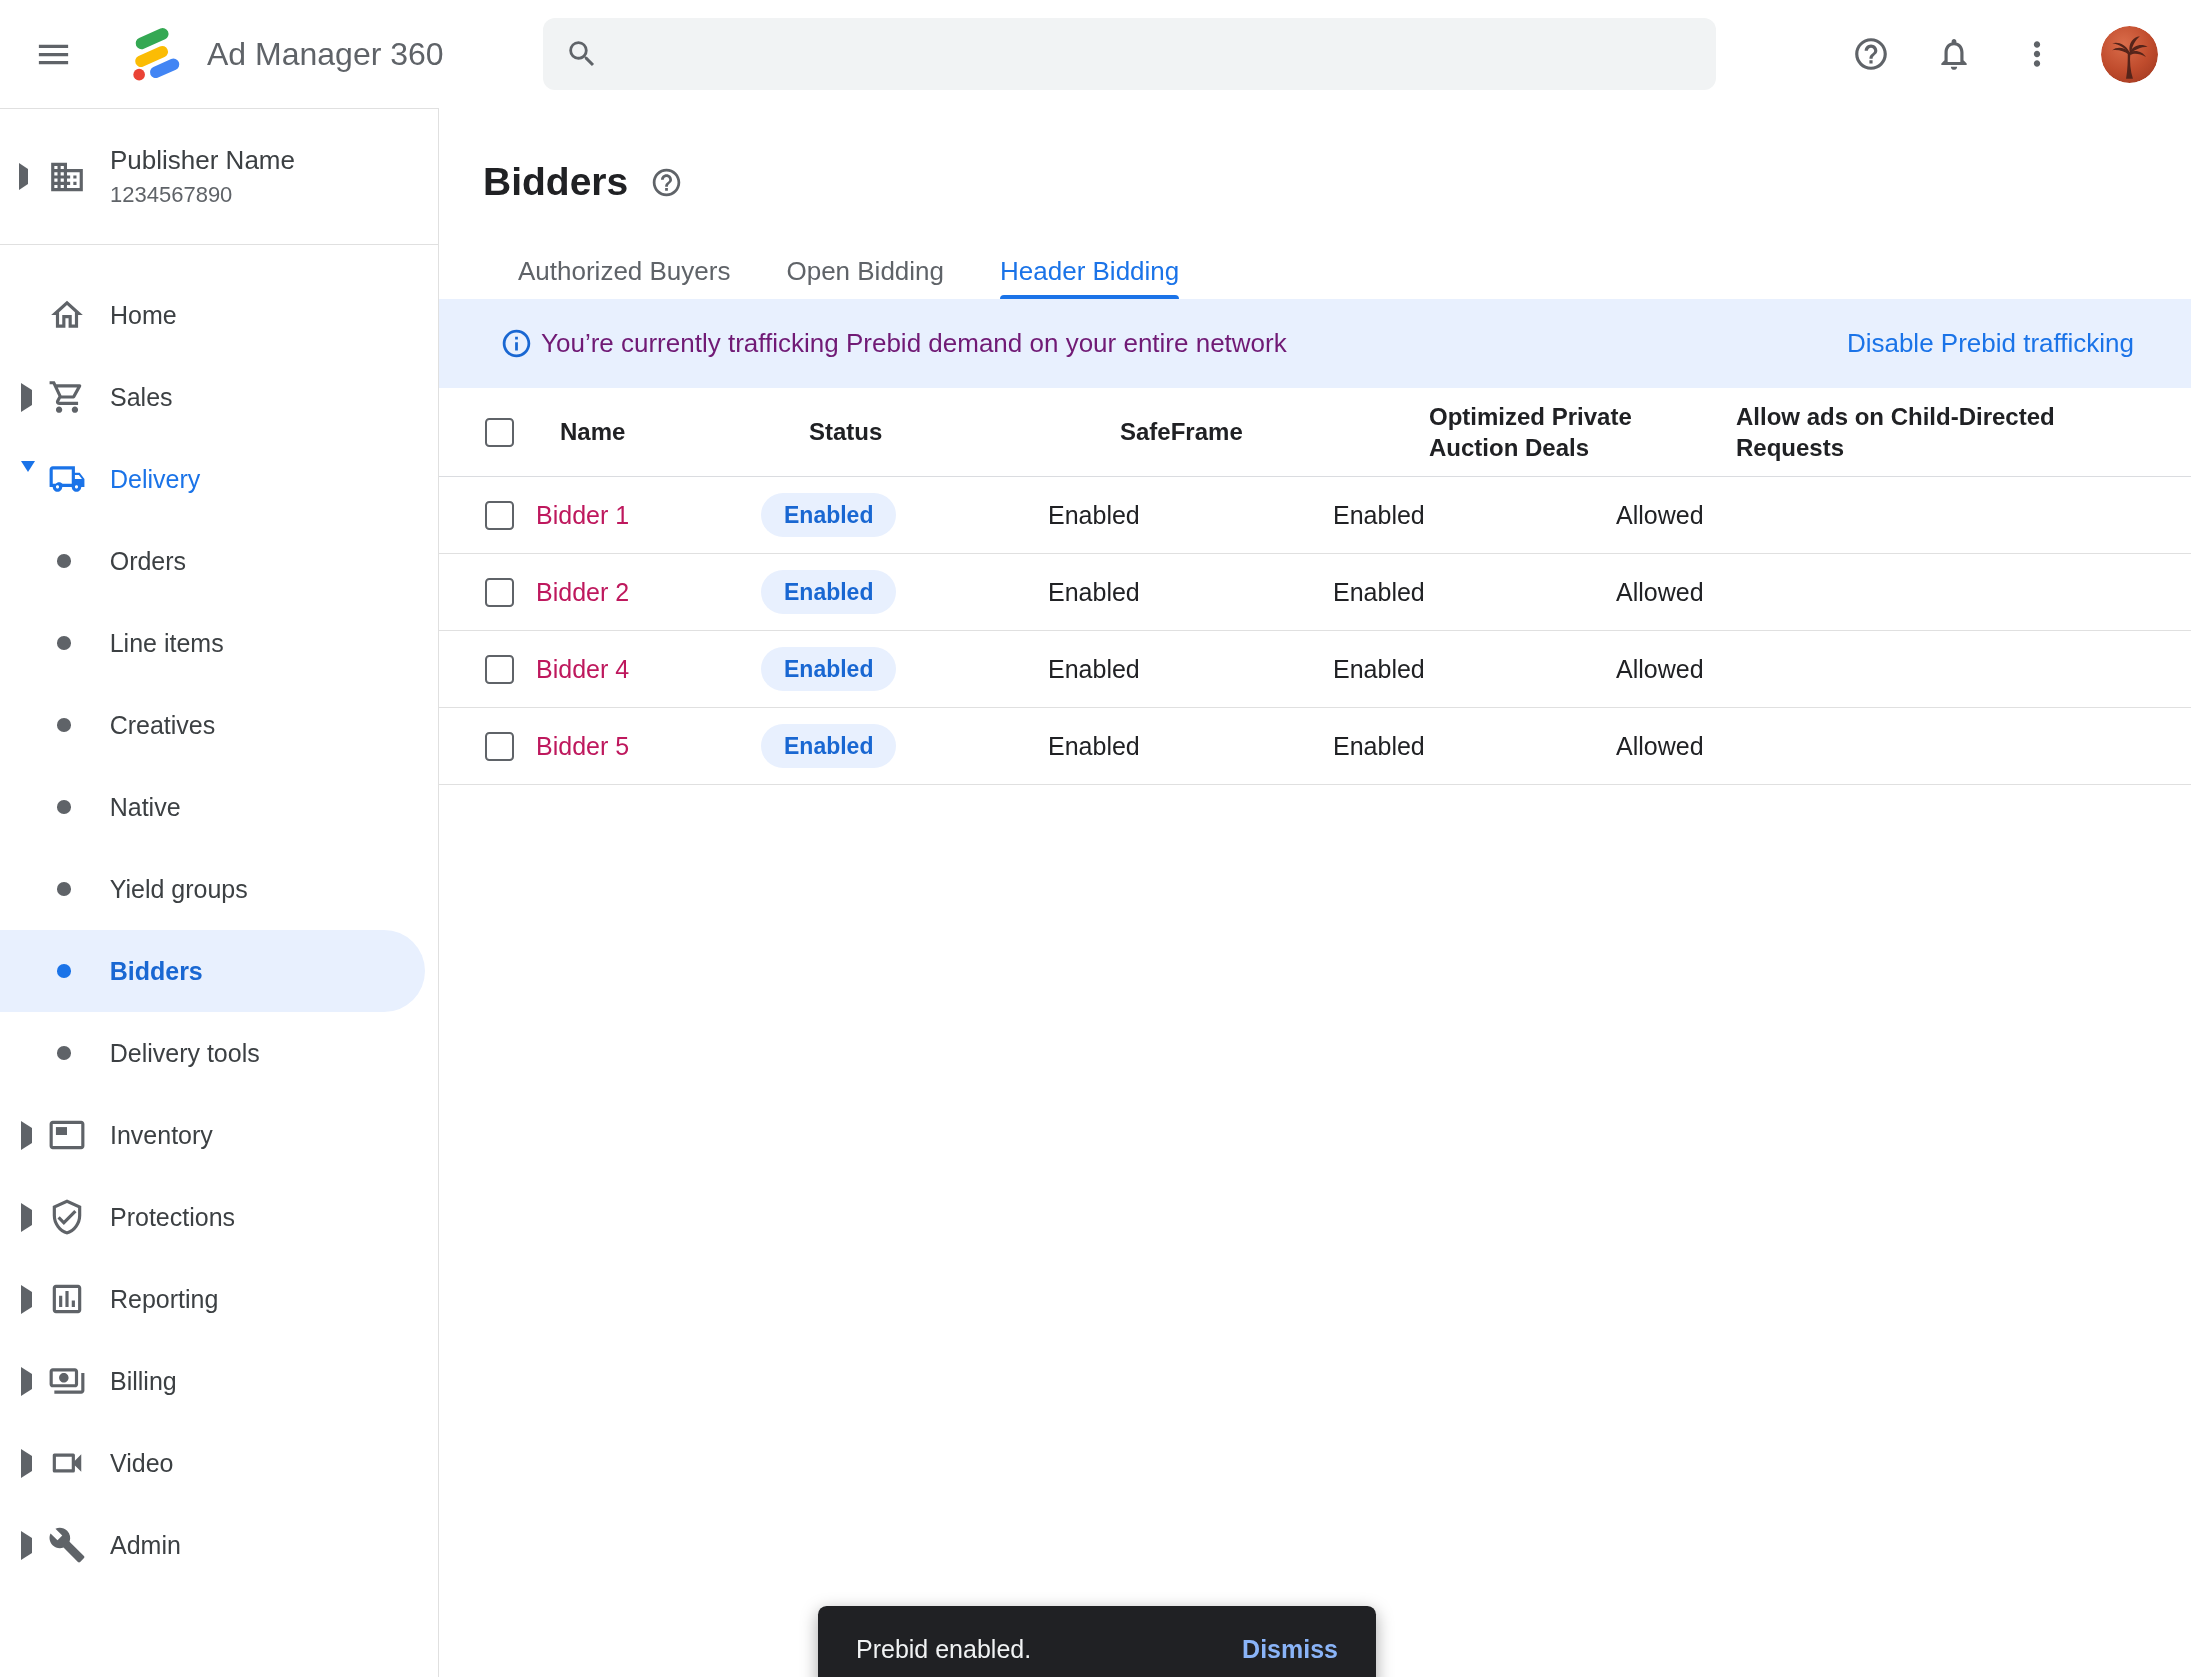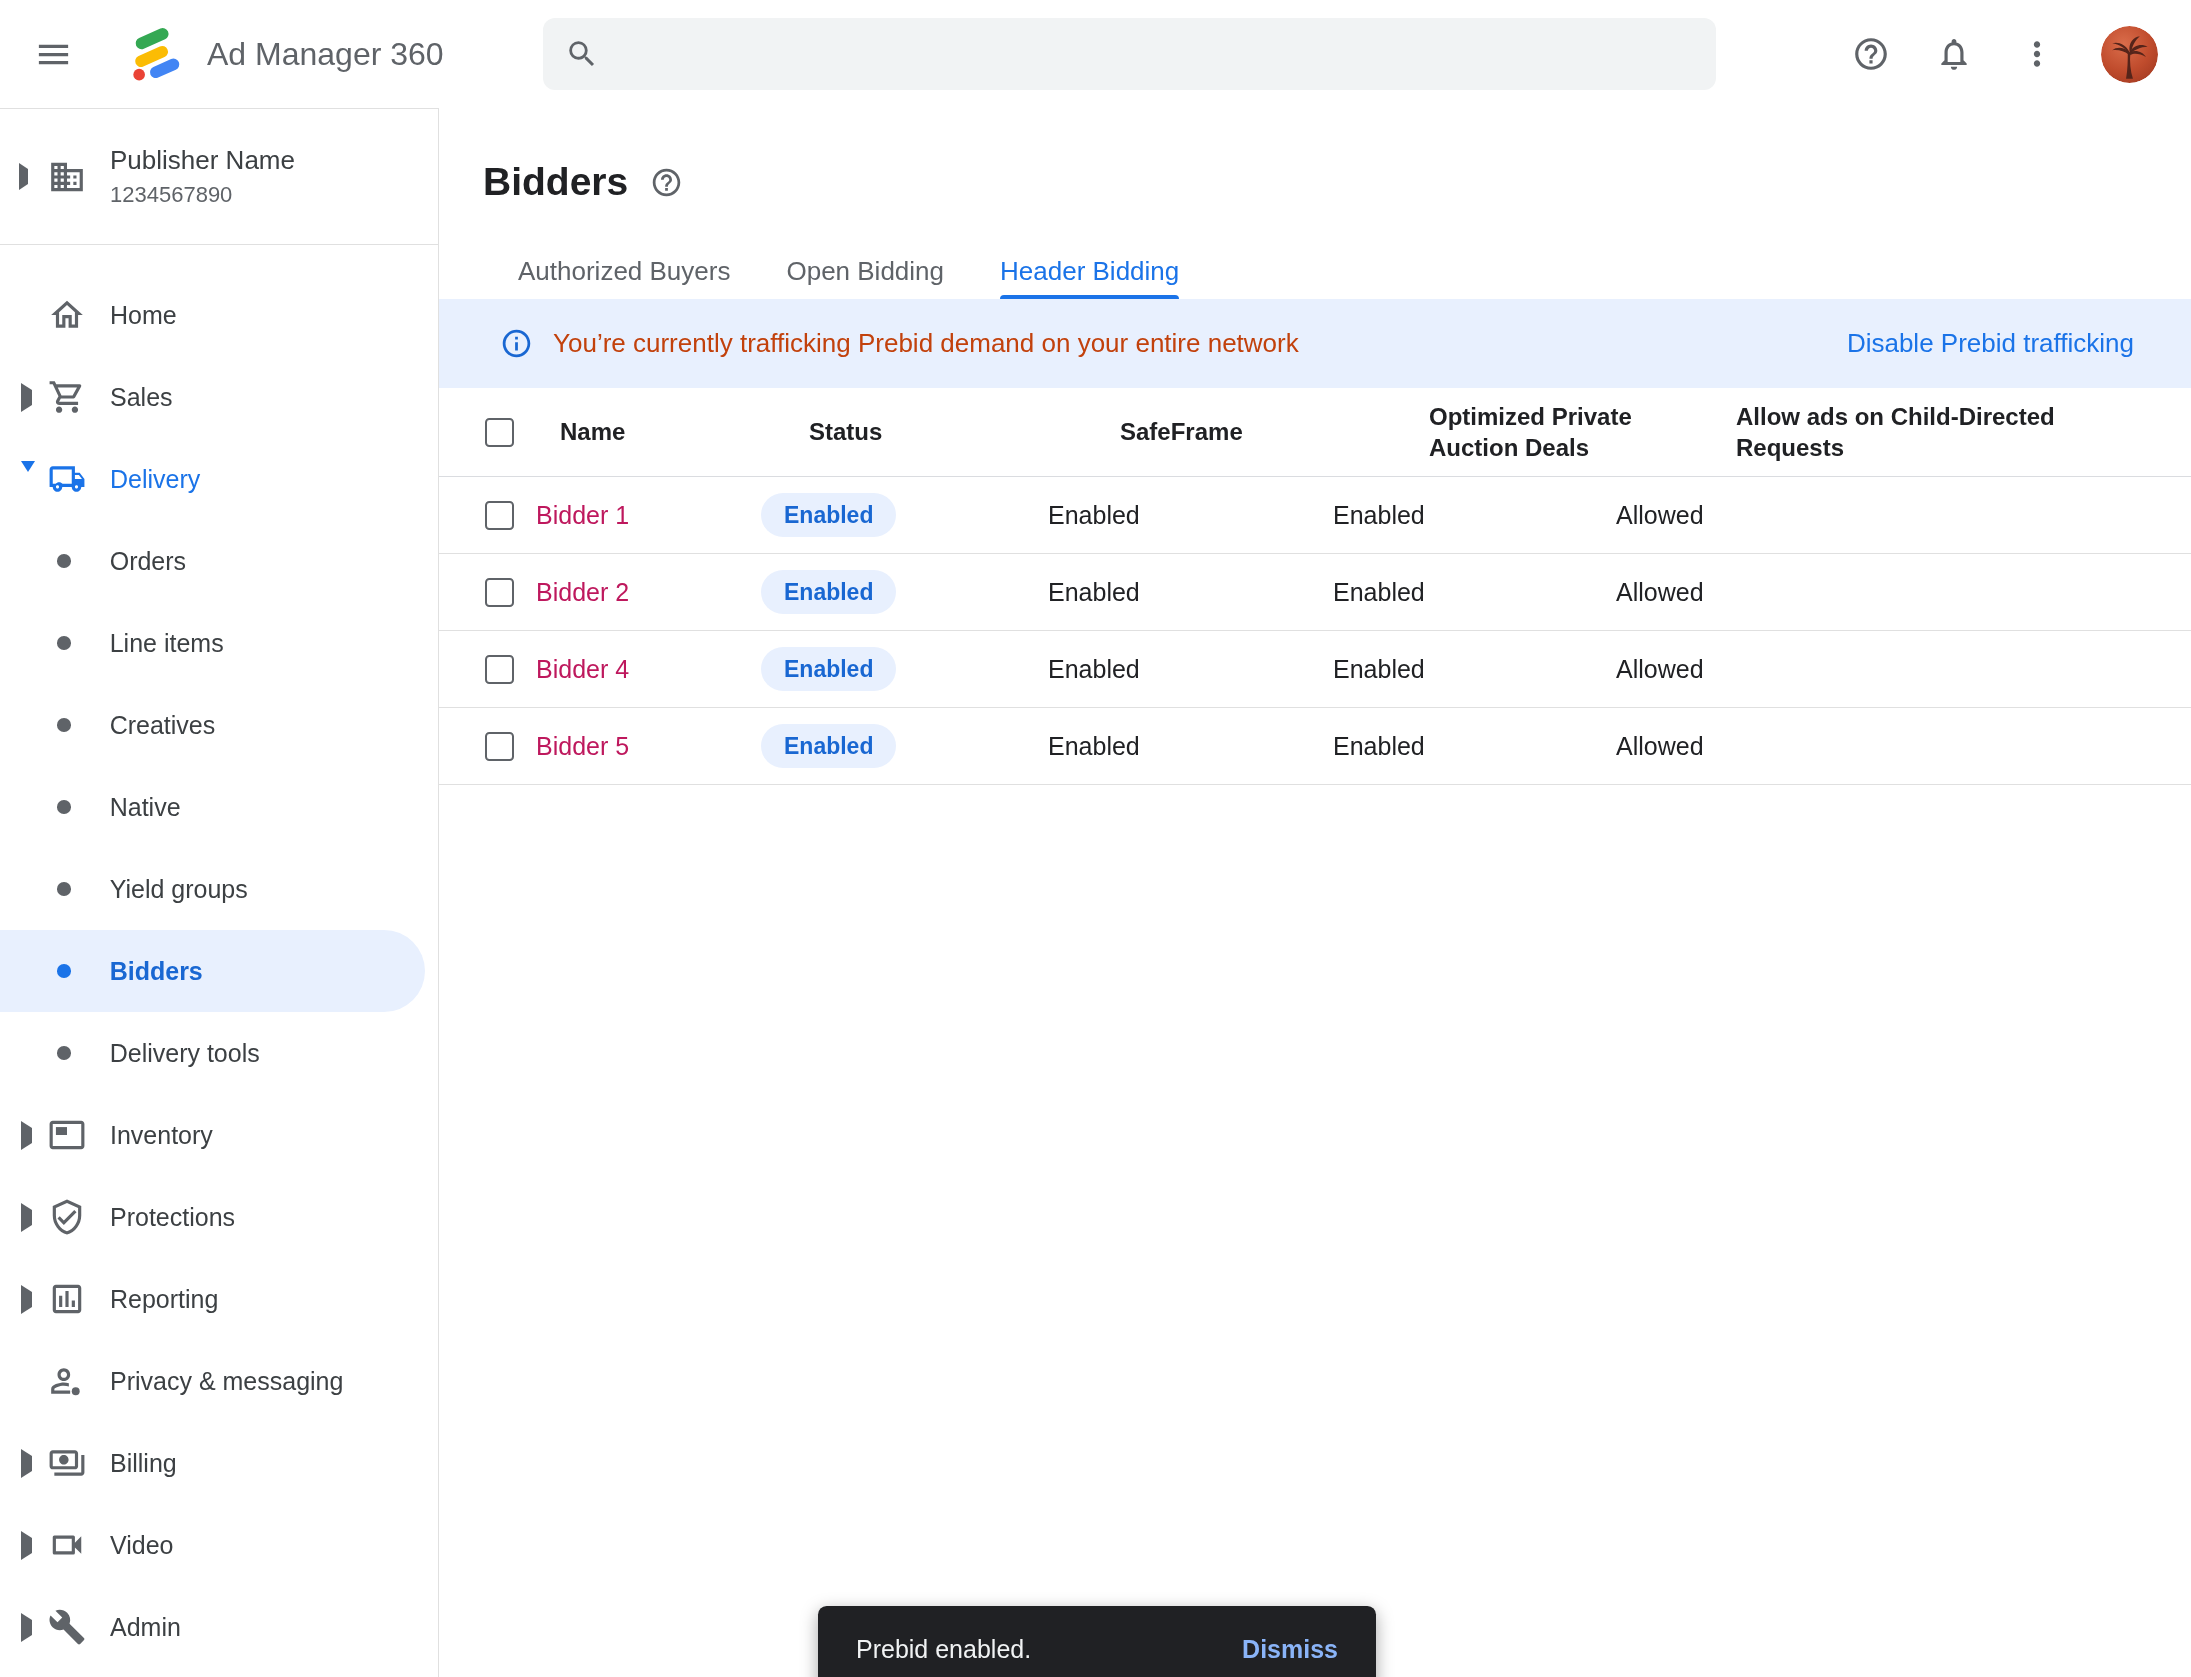--- a/index.html
+++ b/index.html
@@ -54,21 +54,21 @@
   .page-title { font-size:39px; color:#202124; }
   .help-small svg { width:33px; height:33px; fill:#5f6368; display:block; cursor:pointer; }
 
   .tabs { display:flex; margin-top:38px; padding-left:51px; }
   .tab { height:55px; padding:0 28px; display:flex; align-items:center; font-size:26px; font-weight:500; color:#5f6368; position:relative; cursor:pointer; white-space:nowrap; }
   .tab.active { color:#1a73e8; }
   .tab.active::after { content:""; position:absolute; left:28px; right:28px; bottom:0; height:4.3px; border-radius:4.3px 4.3px 0 0; background:#1a73e8; }
 
   .banner { height:89px; background:#e8f0fe; display:flex; align-items:center; padding:0 57px 0 61px; }
   .banner .info svg { width:33px; height:33px; fill:#1967d2; display:block; }
-  .banner-text { margin-left:20px; font-size:26px; color:#c2410c; }
+  .banner-text { margin-left:8px; font-size:26px; color:#701a75; }
   .banner-action { margin-left:auto; font-size:26px; font-weight:500; color:#1a73e8; cursor:pointer; white-space:nowrap; }
 
   .thead, .trow { display:grid; grid-template-columns:58px 225px 287px 285px 283px 1fr; align-items:center; padding-left:39px; }
   .thead { min-height:89px; border-bottom:0.9px solid #dadce0;gap:24px; }
   .th { font-size:24px; font-weight:700; color:#202124; line-height:1.3; padding-right:34px; }
   .trow { height:77px; border-bottom:0.9px solid #e0e0e0; }
   .cell { font-size:25px; color:#202124; }
   .cell.link { color:#be185d; cursor:pointer; }
   .checkbox { width:29px; height:29px; border:2.6px solid #5f6368; border-radius:4.3px; margin-left:6.8px; cursor:pointer; background:#fff; }
   .pill { display:inline-block; background:#e8f0fe; color:#1967d2; font-size:23px; font-weight:700; padding:8.6px 23px; border-radius:27px; }
@@ -245,29 +245,20 @@
       <div class="nav-item">
         <span class="arrow-slot"><span class="tri-right"></span></span>
         <span class="nav-icon">
           <svg viewBox="0 0 24 24">
               <path d="M19 3H5c-1.1 0-2 .9-2 2v14c0 1.1.9 2 2 2h14c1.1 0 2-.9 2-2V5c0-1.1-.9-2-2-2zm0 16H5V5h14v14zM7 10h2v7H7zm4-3h2v10h-2zm4 6h2v4h-2z"></path>
             </svg>
         </span>
         <span class="nav-label">Reporting</span>
       </div>
 
-      <div class="nav-item">
-        <span class="nav-icon">
-          <svg viewBox="0 0 24 24">
-              <path d="M10 12c2.21 0 4-1.79 4-4s-1.79-4-4-4-4 1.79-4 4 1.79 4 4 4zm0-6c1.1 0 2 .9 2 2s-.9 2-2 2-2-.9-2-2 .9-2 2-2zm0 7c-2.67 0-8 1.34-8 4v3h12v-2H4v-.99C4.2 16.29 7.3 15 10 15c1.05 0 2.17.2 3.17.55v-2.09C12.12 13.16 11 13 10 13z"></path>
-              <circle cx="17.5" cy="18.5" r="2.5"></circle>
-            </svg>
-        </span>
-        <span class="nav-label">Privacy &amp; messaging</span>
-      </div>
 
       <div class="nav-item">
         <span class="arrow-slot"><span class="tri-right"></span></span>
         <span class="nav-icon">
           <svg viewBox="0 0 24 24">
               <path d="M19 14V6c0-1.1-.9-2-2-2H3c-1.1 0-2 .9-2 2v8c0 1.1.9 2 2 2h14c1.1 0 2-.9 2-2zm-2 0H3V6h14v8zm-7-7c-1.66 0-3 1.34-3 3s1.34 3 3 3 3-1.34 3-3-1.34-3-3-3zm13 0v11c0 1.1-.9 2-2 2H4v-2h17V7h2z"></path>
             </svg>
         </span>
         <span class="nav-label">Billing</span>
       </div>

